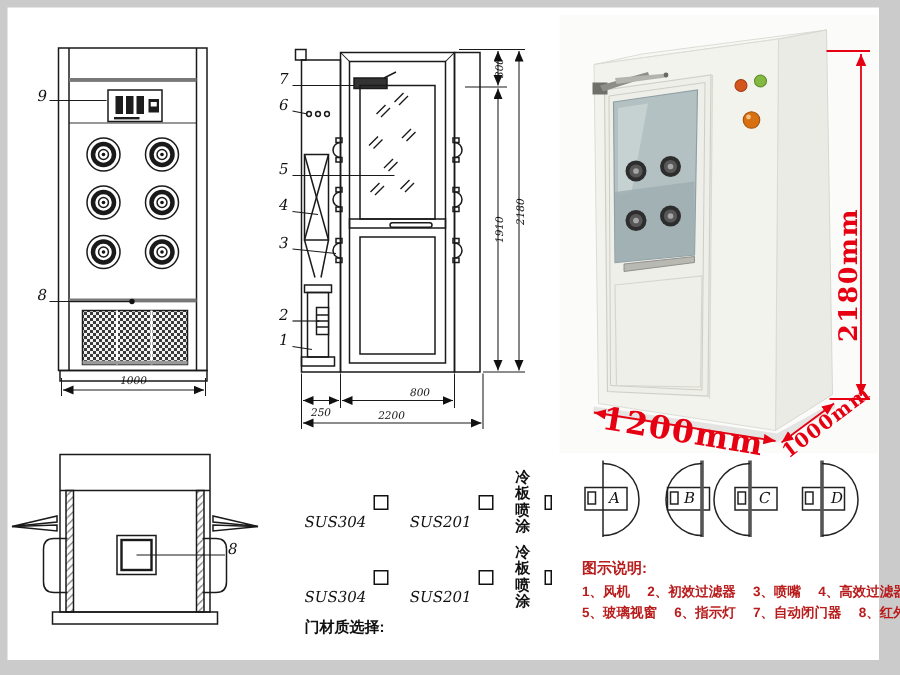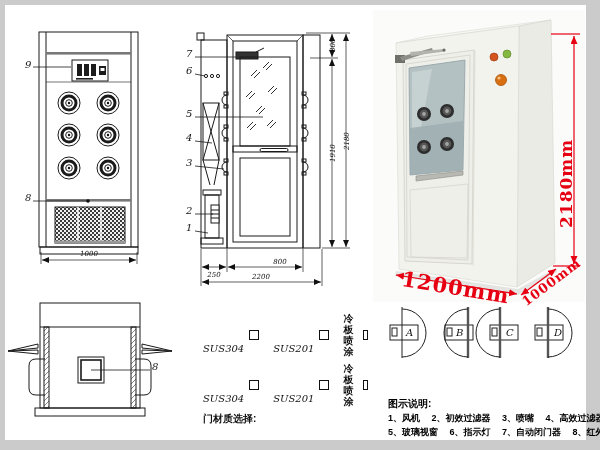--- a/index.html
+++ b/index.html
@@ -17,21 +17,21 @@
   .red-w{font-size:21px;transform:rotate(9.5deg);transform-origin:0 0;}
   .red-d{font-size:13px;transform:rotate(-37deg);transform-origin:0 0;}
   .materials{position:absolute;left:203px;top:313px;width:165px;color:#111;}
   .mat-title{font-size:10px;font-weight:bold;margin:0 0 3px 0;line-height:12px;}
   .mat-row{display:flex;align-items:center;margin:0 0 6px 0;}
   .mat-opt{display:flex;align-items:center;margin-right:14px;}
   .mat-opt:last-child{margin-right:0;}
   .sus{font-family:"DejaVu Serif", serif;font-style:italic;font-size:10px;line-height:11px;margin-top:27px;}
   .cn-opt{font-size:10px;font-weight:bold;line-height:11px;}
   .chk{width:8px;height:8px;border:1.5px solid #111;margin-left:5px;background:#fff;}
-  .legend-text{position:absolute;left:388px;top:373px;width:205px;color:#000000;margin-top:24px;}
+  .legend-text{position:absolute;left:388px;top:373px;width:205px;color:#b91c1c;}
   .legend-title{font-size:10px;font-weight:bold;line-height:13px;margin-bottom:1px;}
   .legend-line{font-size:9px;font-weight:bold;line-height:14px;white-space:nowrap;}
   .door-letter{position:absolute;font-family:"DejaVu Serif", serif;font-style:italic;
                font-size:10px;line-height:10px;color:#111;}
 </style>
 </head>
 <body>
 
 <div class="page">
   <div class="sheet"></div>

